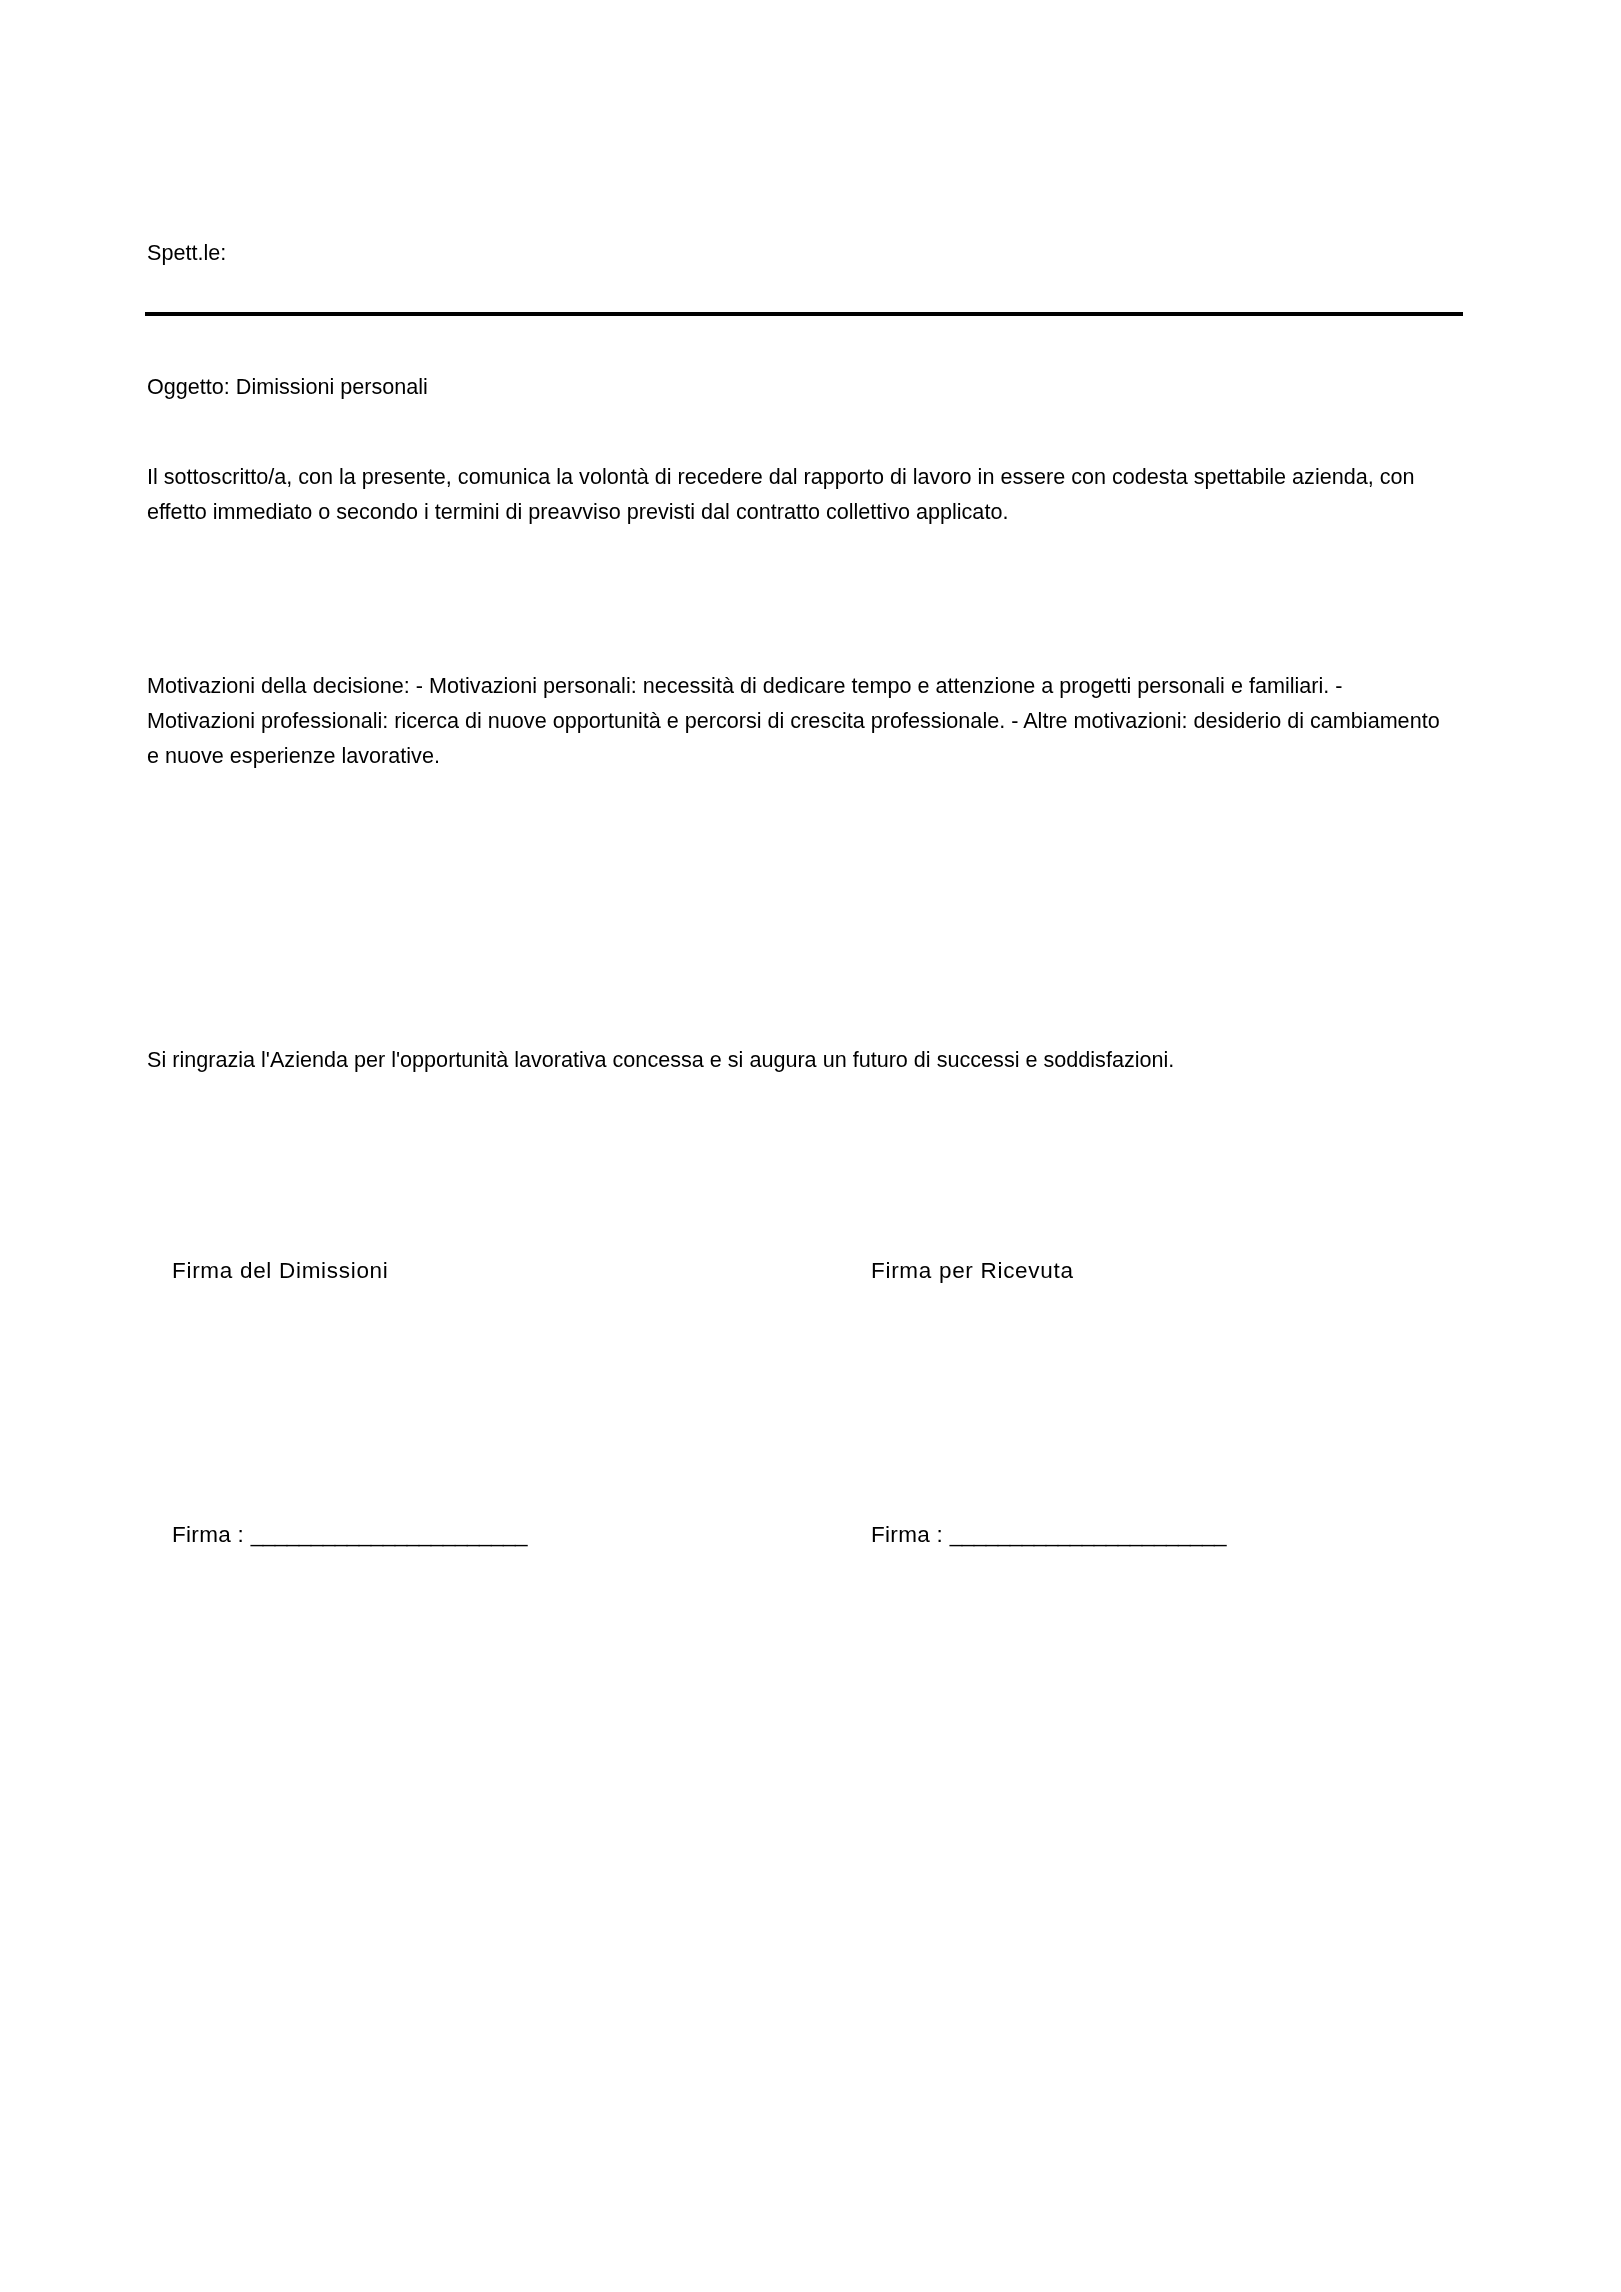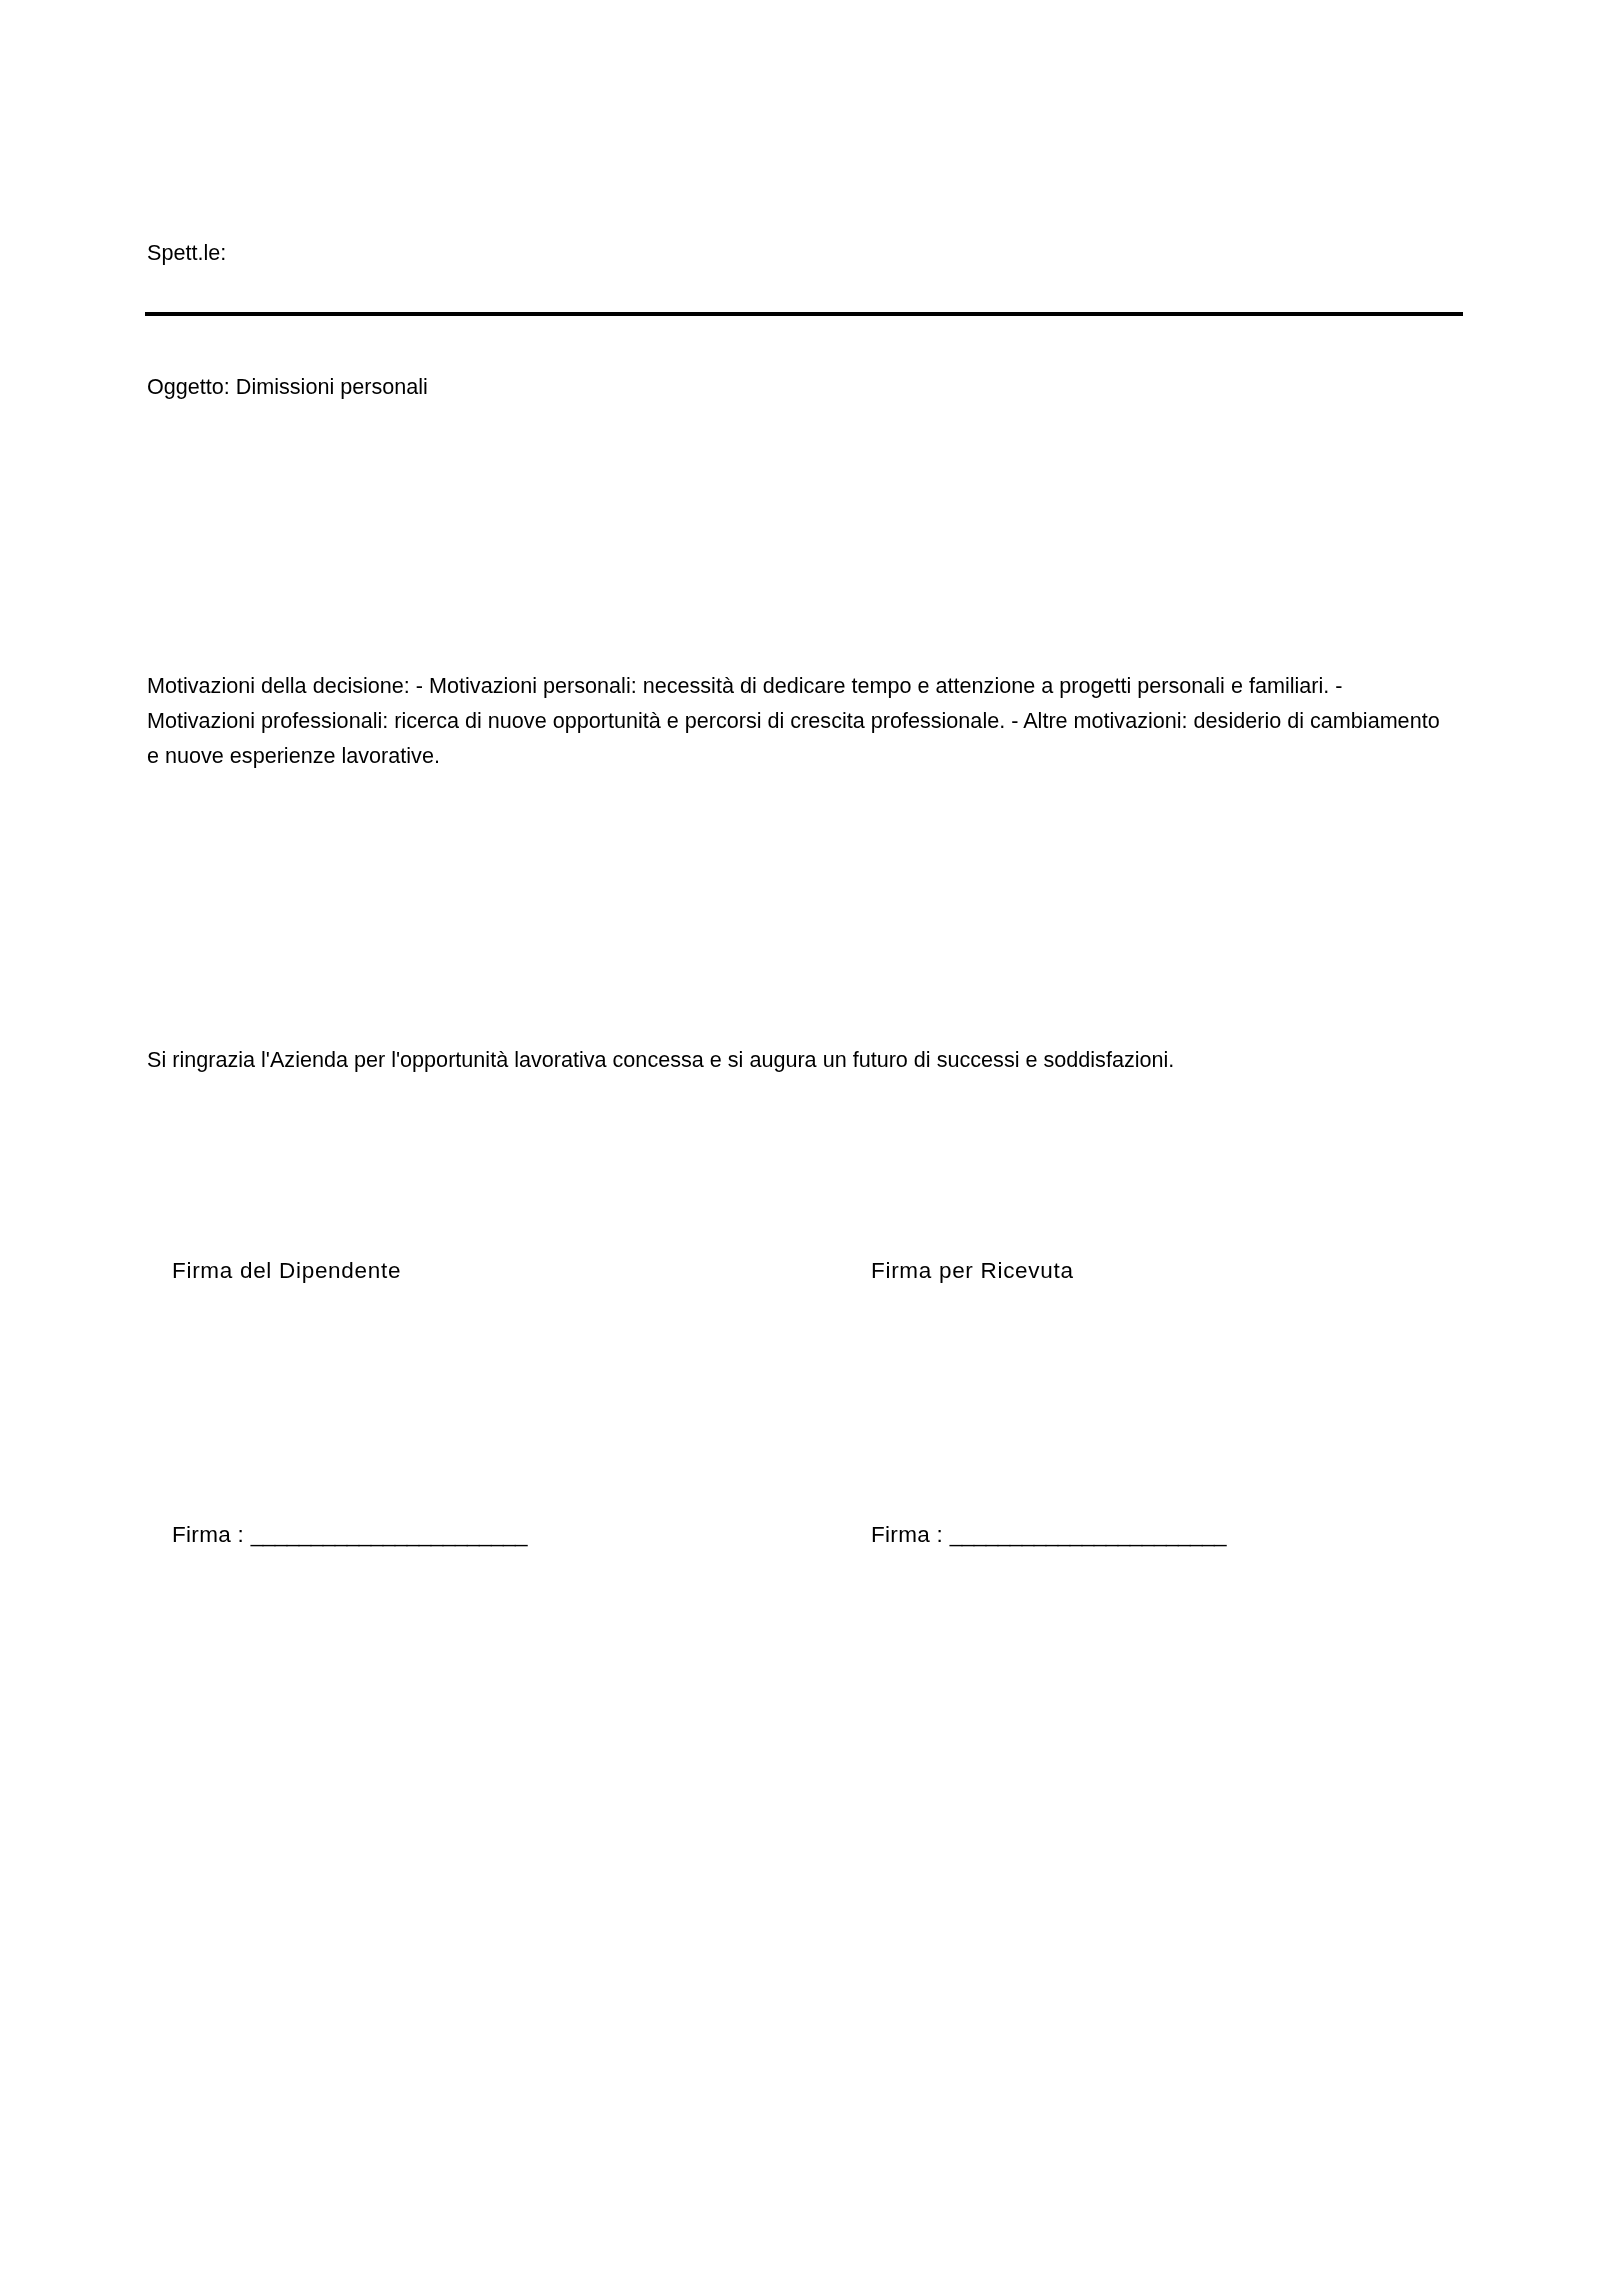--- a/index.html
+++ b/index.html
@@ -122,30 +122,31 @@
 
 <div class="page">
 
 
   <div class="recipient">Spett.le:</div>
 
   <div class="divider-rule"></div>
 
   <div class="subject-line">Oggetto: Dimissioni personali</div>
 
+  <div class="body-para" id="para-1">Il sottoscritto/a, con la presente, comunica la volontà di recedere dal rapporto di lavoro in essere con codesta spettabile azienda, con effetto immediato o secondo i termini di preavviso previsti dal contratto collettivo applicato.</div>
 
   <div class="body-para" id="para-2">Motivazioni della decisione: - Motivazioni personali: necessità di dedicare tempo e attenzione a progetti personali e familiari. - Motivazioni professionali: ricerca di nuove opportunità e percorsi di crescita professionale. - Altre motivazioni: desiderio di cambiamento e nuove esperienze lavorative.</div>
 
 
   <div class="body-para" id="para-4">Si ringrazia l'Azienda per l'opportunità lavorativa concessa e si augura un futuro di successi e soddisfazioni.</div>
 
   <div class="sig-area">
 
     <div class="sig-col left">
-      <div class="sig-heading">Firma del Dipendente</div>
+      <div class="sig-heading">Firma del Dimissioni</div>
       <div class="sig-field">
         <span class="sig-label">Firma : </span><span class="sig-blank">_______________________</span>
       </div>
     </div>
 
     <div class="sig-col right">
       <div class="sig-heading">Firma per Ricevuta</div>
       <div class="sig-field">
         <span class="sig-label">Firma : </span><span class="sig-blank">_______________________</span>
       </div>

